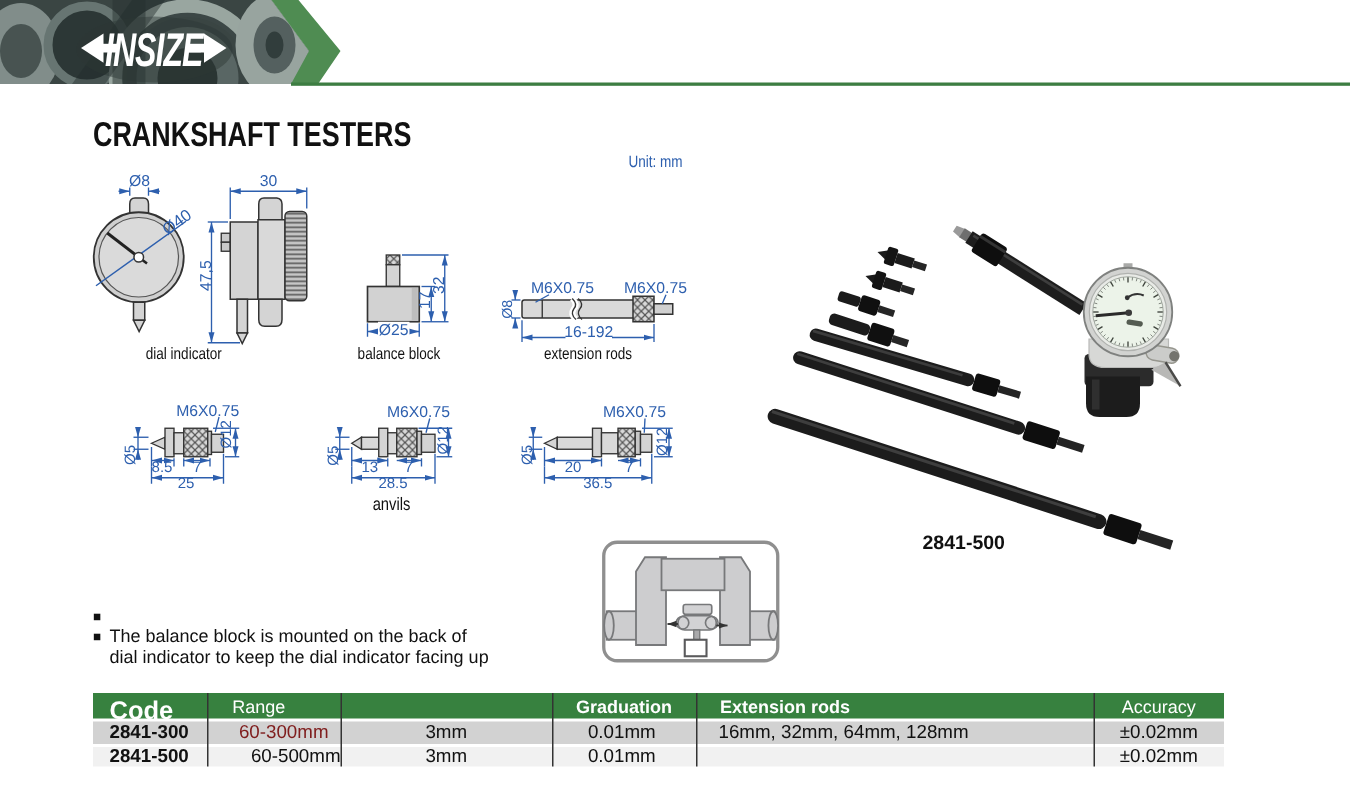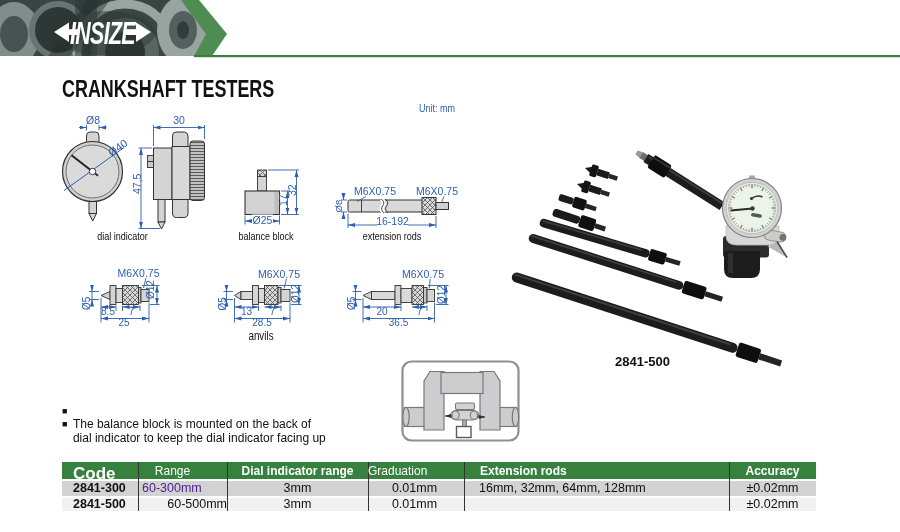--- a/index.html
+++ b/index.html
@@ -435,27 +435,26 @@
   <div class="abs" style="left:0;top:36px;width:754px;height:13px;background:#f1f1f1"></div>
 
   <div class="abs" style="left:75.5px;top:0;width:1.2px;height:49px;background:#333"></div>
   <div class="abs" style="left:164.5px;top:0;width:1.2px;height:49px;background:#333"></div>
   <div class="abs" style="left:305.5px;top:0;width:1.2px;height:49px;background:#333"></div>
   <div class="abs" style="left:401.8px;top:0;width:1.2px;height:49px;background:#333"></div>
   <div class="abs" style="left:666.5px;top:0;width:1.2px;height:49px;background:#333"></div>
 
   <div class="abs" style="left:11px;top:1.5px;color:#fff;font-weight:bold;font-size:17px">Code</div>
   <div class="abs" style="left:66px;top:1.5px;width:89px;text-align:center;color:#fff;font-weight:normal;font-size:12px">Range</div>
-  <div class="abs" style="left:165px;top:1.5px;width:141px;text-align:center;color:#fff;font-weight:bold;font-size:12px">Dial indicator range</div>
-  <div class="abs" style="left:306px;top:1.5px;width:96px;text-align:left;color:#fff;font-weight:normal;font-size:12px">Graduation</div>
+  <div class="abs" style="left:306px;top:1.5px;width:96px;text-align:center;color:#fff;font-weight:bold;font-size:12px">Graduation</div>
   <div class="abs" style="left:418px;top:1.5px;color:#fff;font-weight:bold;font-size:12px">Extension rods</div>
-  <div class="abs" style="left:667px;top:1.5px;width:87px;text-align:center;color:#fff;font-weight:bold;font-size:12px">Accuracy</div>
+  <div class="abs" style="left:667px;top:1.5px;width:87px;text-align:center;color:#fff;font-weight:normal;font-size:12px">Accuracy</div>
 
   <div class="abs" style="left:11px;top:18.5px;font-weight:bold;color:#111">2841-300</div>
-  <div class="abs" style="left:80px;top:18.5px;width:89px;text-align:left;color:#4c1d95">60-300mm</div>
+  <div class="abs" style="left:68px;top:18.5px;width:89px;text-align:right;color:#7f1d1d">60-300mm</div>
   <div class="abs" style="left:165px;top:18.5px;width:141px;text-align:center;color:#111">3mm</div>
   <div class="abs" style="left:306px;top:18.5px;width:93px;text-align:center;color:#111">0.01mm</div>
   <div class="abs" style="left:417px;top:18.5px;color:#111">16mm, 32mm, 64mm, 128mm</div>
   <div class="abs" style="left:667px;top:18.5px;width:87px;text-align:center;color:#111">±0.02mm</div>
 
   <div class="abs" style="left:11px;top:34.5px;font-weight:bold;color:#111">2841-500</div>
   <div class="abs" style="left:76px;top:34.5px;width:89px;text-align:right;color:#111">60-500mm</div>
   <div class="abs" style="left:165px;top:34.5px;width:141px;text-align:center;color:#111">3mm</div>
   <div class="abs" style="left:306px;top:34.5px;width:93px;text-align:center;color:#111">0.01mm</div>
   <div class="abs" style="left:667px;top:34.5px;width:87px;text-align:center;color:#111">±0.02mm</div>

